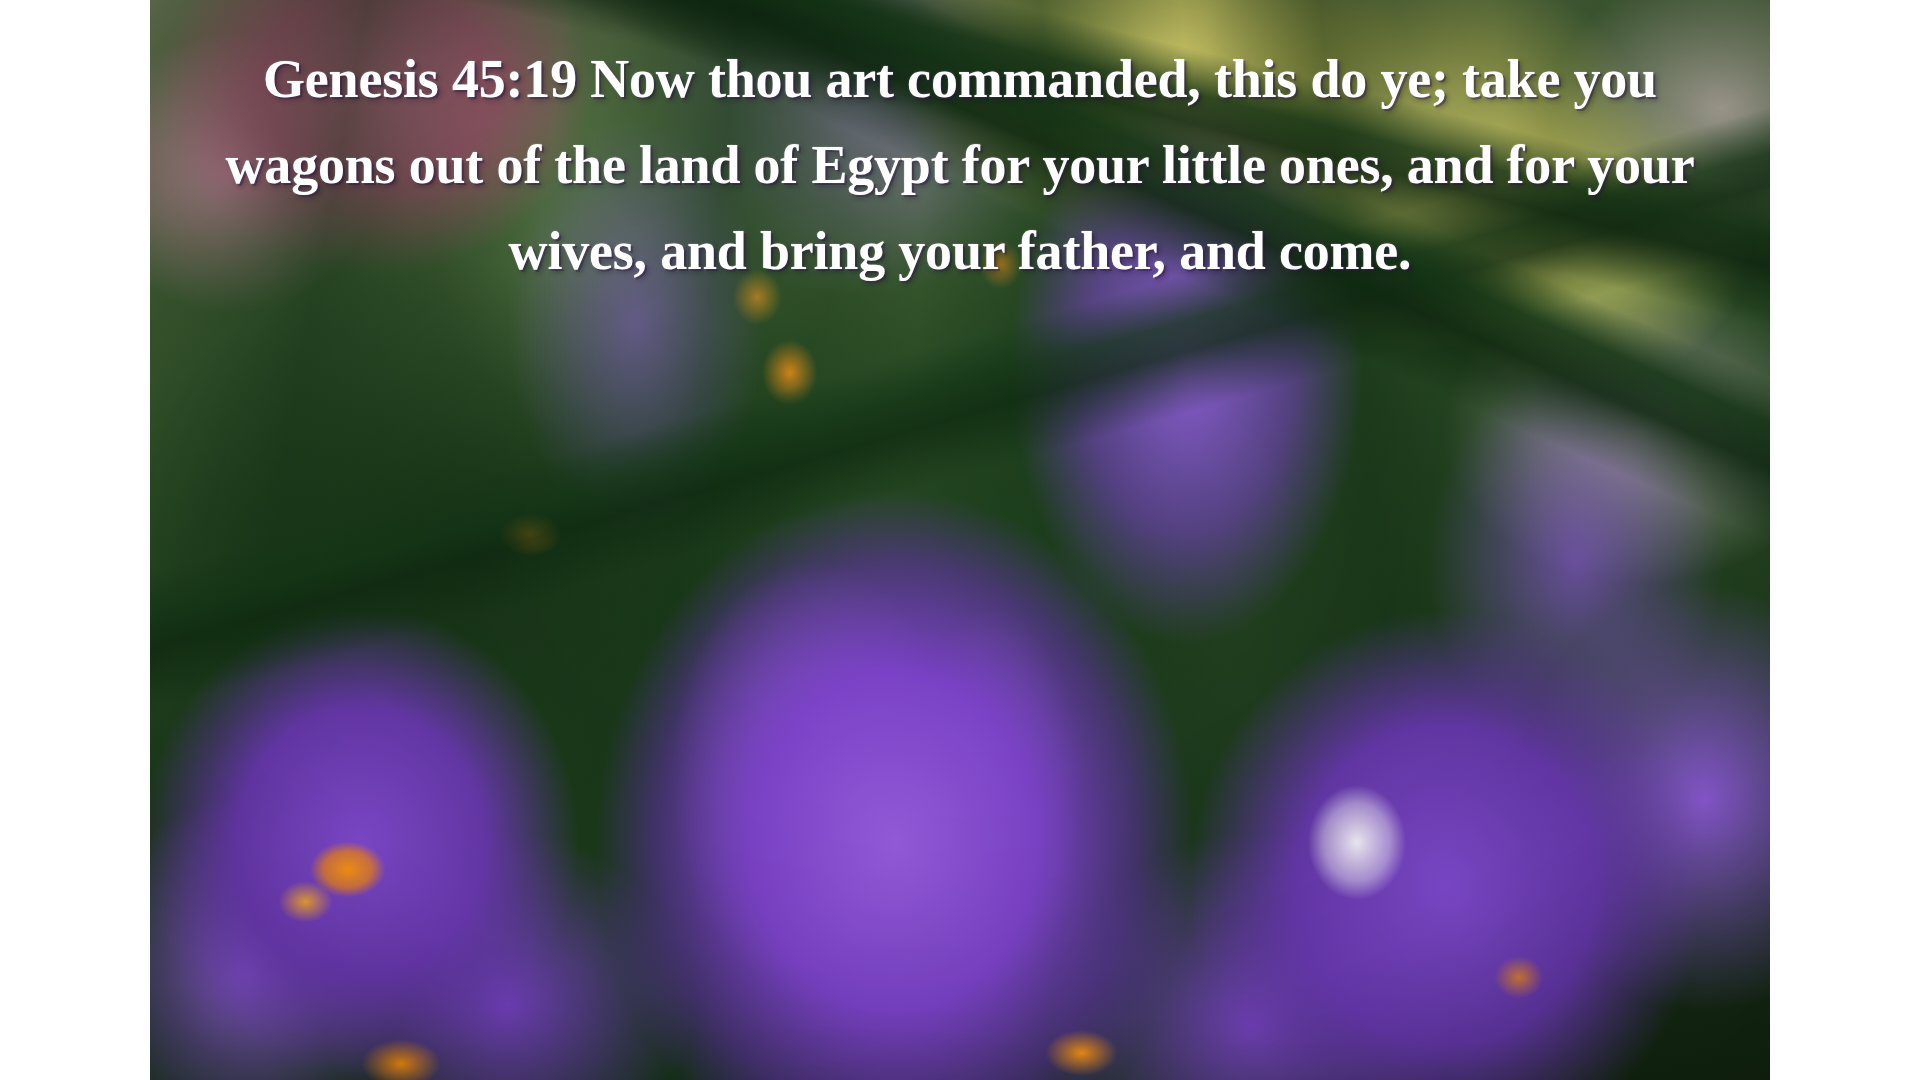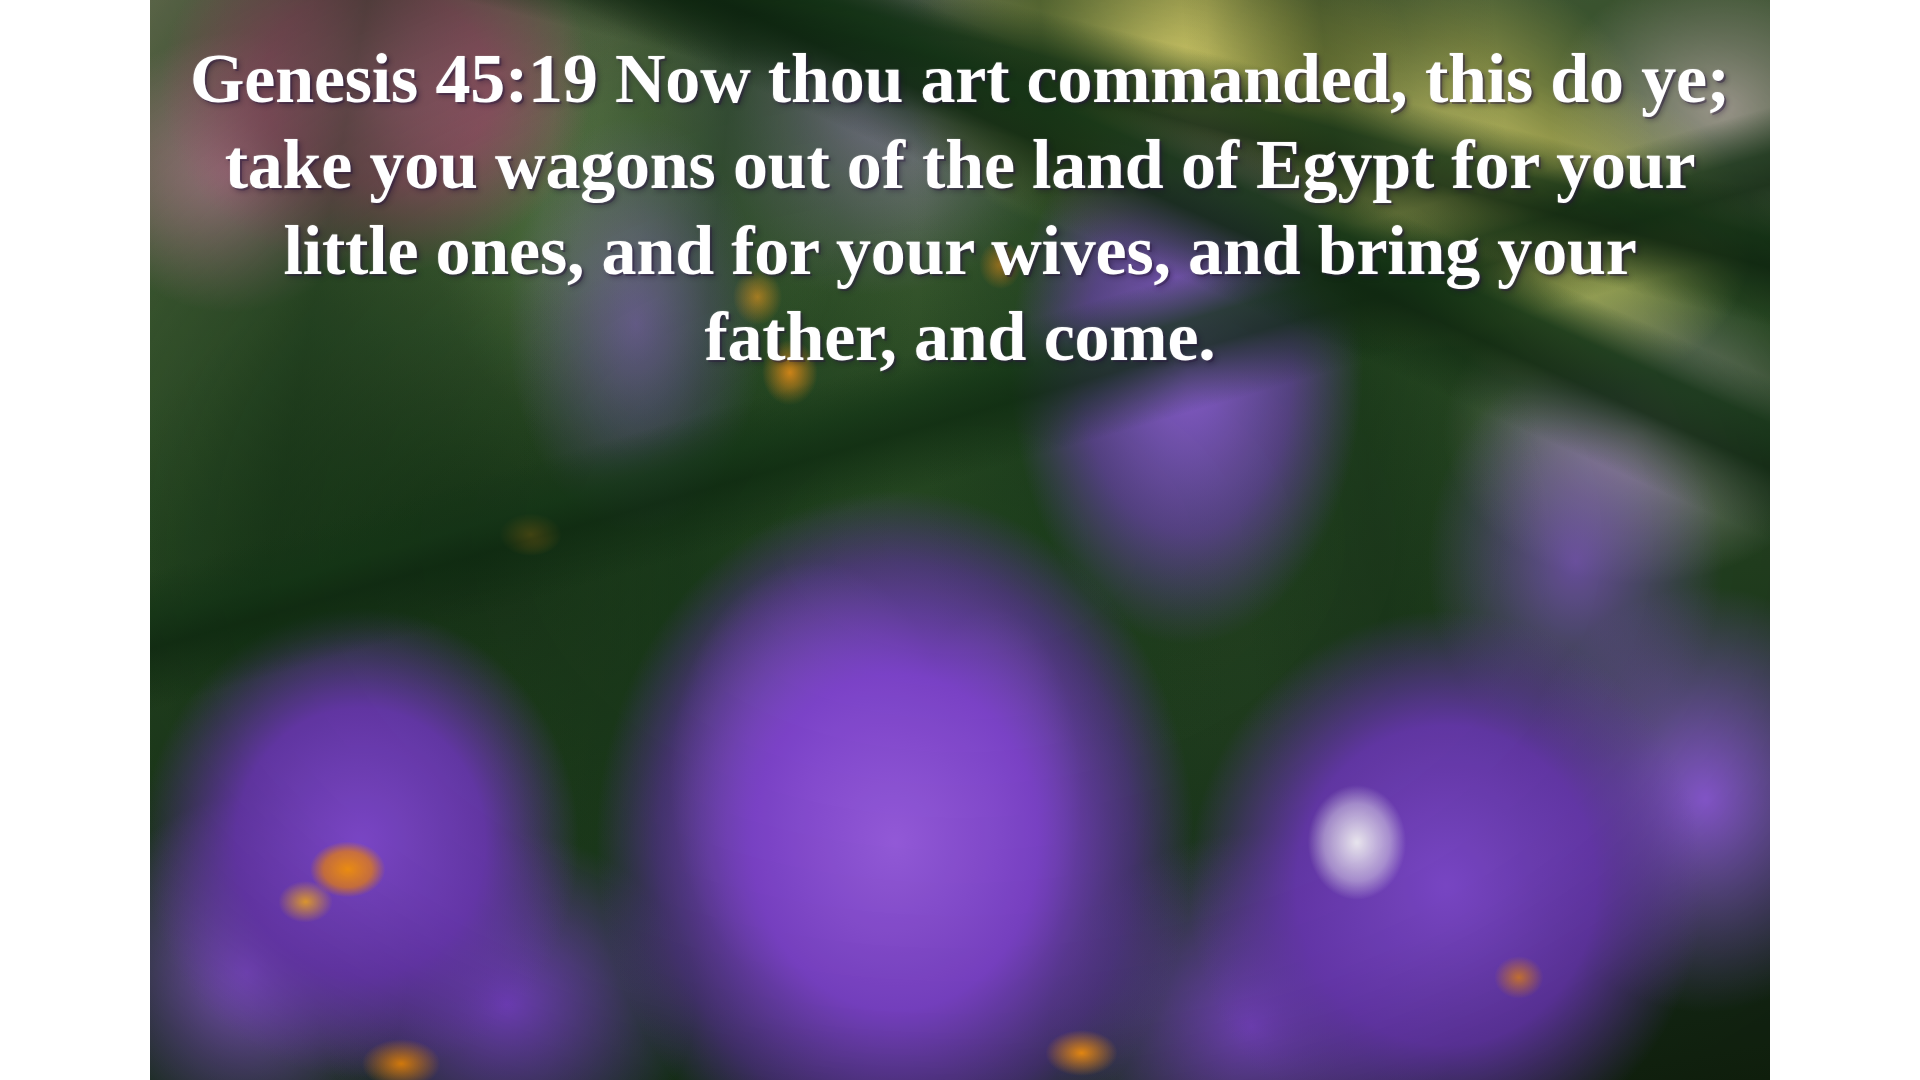--- a/index.html
+++ b/index.html
@@ -118,21 +118,21 @@
   
   #verse-block {
     position: absolute;
     left: 30px;
     right: 30px;
     top: 36px;
     text-align: center;
     color: #ffffff;
     font-family: "Liberation Serif", "DejaVu Serif", serif;
     font-weight: bold;
-    font-size: 70px;
+    font-size: 54px;
     line-height: 86px;
     letter-spacing: -0.2px;
     text-shadow:
       2px 2px 0 rgba(40,20,60,0.38),
       3px 3px 5px rgba(30,16,48,0.38),
       0 0 2px rgba(255,255,255,0.35);
     white-space: pre-wrap;
   }
 </style>
 </head>

